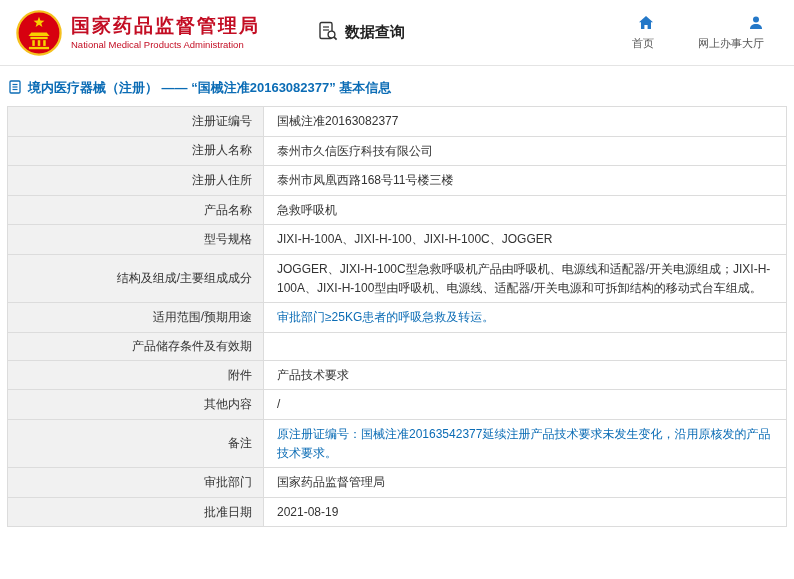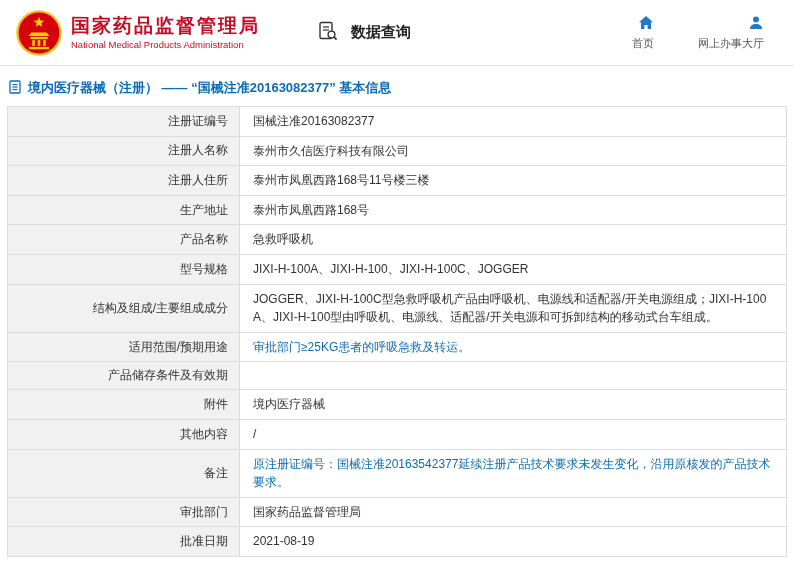--- a/index.html
+++ b/index.html
@@ -6,34 +6,34 @@
   html,body { width:794px; height:579px; background:#fff; overflow:hidden;
     font-family:"Liberation Sans","DejaVu Sans",sans-serif; color:#333; }
 
   
   .header { display:flex; align-items:center; height:66px; padding:0 16px;
     border-bottom:1px solid #e4e4e4; }
   .logo-group { display:flex; align-items:center; gap:9px; }
   .emblem { width:46px; height:46px; flex:0 0 auto; }
   .org-cn { color:#c30d23; font-size:19px; font-weight:bold; letter-spacing:2px; line-height:1.15; }
   .org-en { color:#c30d23; font-size:9.5px; margin-top:2px; }
-  .data-query { display:flex; align-items:center; gap:13px; margin-left:58px;
+  .data-query { display:flex; align-items:center; gap:7px; margin-left:58px;
     font-size:15px; font-weight:bold; color:#222; cursor:pointer; }
   .nav { margin-left:auto; display:flex; gap:44px; padding-right:14px; }
   .nav-item { display:flex; flex-direction:column; align-items:flex-end; gap:3px;
     font-size:11px; color:#555; cursor:pointer; white-space:nowrap; }
 
   
   .page-title-bar { display:flex; align-items:flex-end; gap:6px;
     padding:13px 8px 9px 8px; color:#0b6cb5; font-size:13px; font-weight:bold; }
 
   
   .table-wrap { padding:0 7px; }
   table { width:100%; border-collapse:collapse; table-layout:fixed; font-size:12px; }
-  th { width:232px; background:#f1f1f1; font-weight:normal; text-align:right;
+  th { width:256px; background:#f1f1f1; font-weight:normal; text-align:right;
     padding:5px 11px; border:1px solid #dcdcdc; color:#333; vertical-align:middle; }
   td { padding:5px 13px; border:1px solid #dcdcdc; text-align:left;
     vertical-align:middle; word-break:break-all; line-height:1.55; }
   tr { height:24px; }
   .val-blue { color:#0b6cb5; }
 </style>
 </head>
 <body>
 
 <div class="header">
@@ -112,24 +112,20 @@
         </tr>
         <tr>
           <th>注册人名称</th>
           <td>泰州市久信医疗科技有限公司</td>
         </tr>
         <tr>
           <th>注册人住所</th>
           <td>泰州市凤凰西路168号11号楼三楼</td>
         </tr>
         <tr>
-          <th>生产地址</th>
-          <td>泰州市凤凰西路168号</td>
-        </tr>
-        <tr>
           <th>产品名称</th>
           <td>急救呼吸机</td>
         </tr>
         <tr>
           <th>型号规格</th>
           <td>JIXI-H-100A、JIXI-H-100、JIXI-H-100C、JOGGER</td>
         </tr>
         <tr>
           <th>结构及组成/主要组成成分</th>
           <td>JOGGER、JIXI-H-100C型急救呼吸机产品由呼吸机、电源线和适配器/开关电源组成；JIXI-H-100A、JIXI-H-100型由呼吸机、电源线、适配器/开关电源和可拆卸结构的移动式台车组成。</td>
@@ -137,21 +133,21 @@
         <tr>
           <th>适用范围/预期用途</th>
           <td class="val-blue">审批部门≥25KG患者的呼吸急救及转运。</td>
         </tr>
         <tr>
           <th>产品储存条件及有效期</th>
           <td></td>
         </tr>
         <tr>
           <th>附件</th>
-          <td>境内医疗器械</td>
+          <td>产品技术要求</td>
         </tr>
         <tr>
           <th>其他内容</th>
           <td>/</td>
         </tr>
         <tr>
           <th>备注</th>
           <td class="val-blue">原注册证编号：国械注准20163542377延续注册产品技术要求未发生变化，沿用原核发的产品技术要求。</td>
         </tr>
         <tr>

